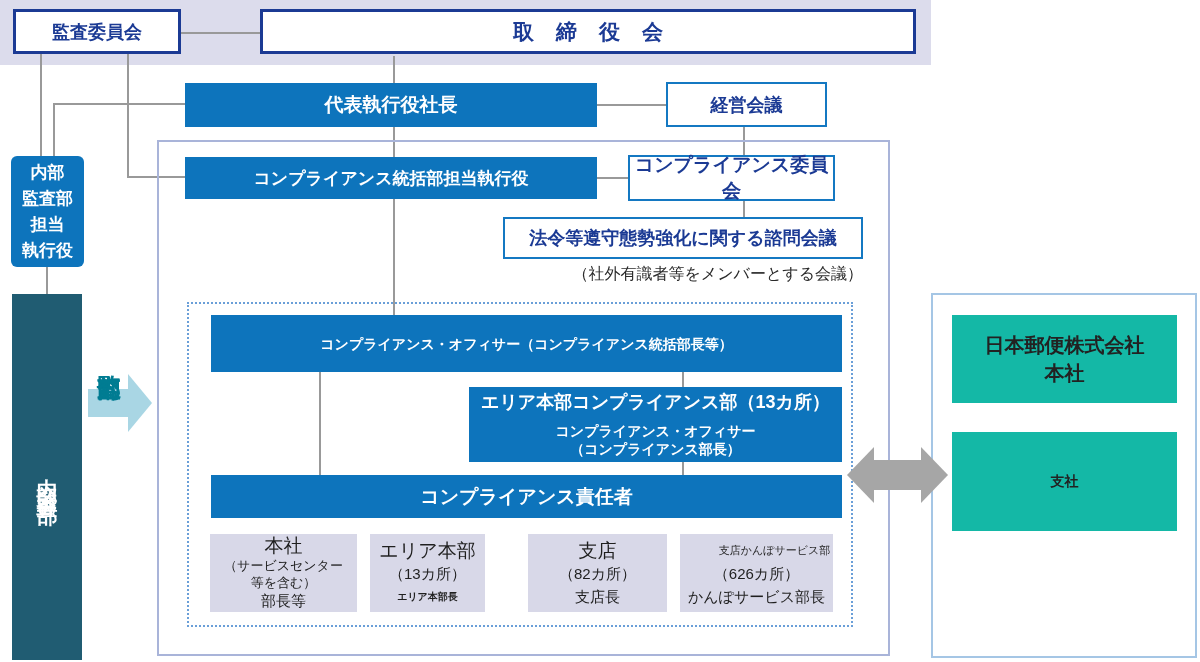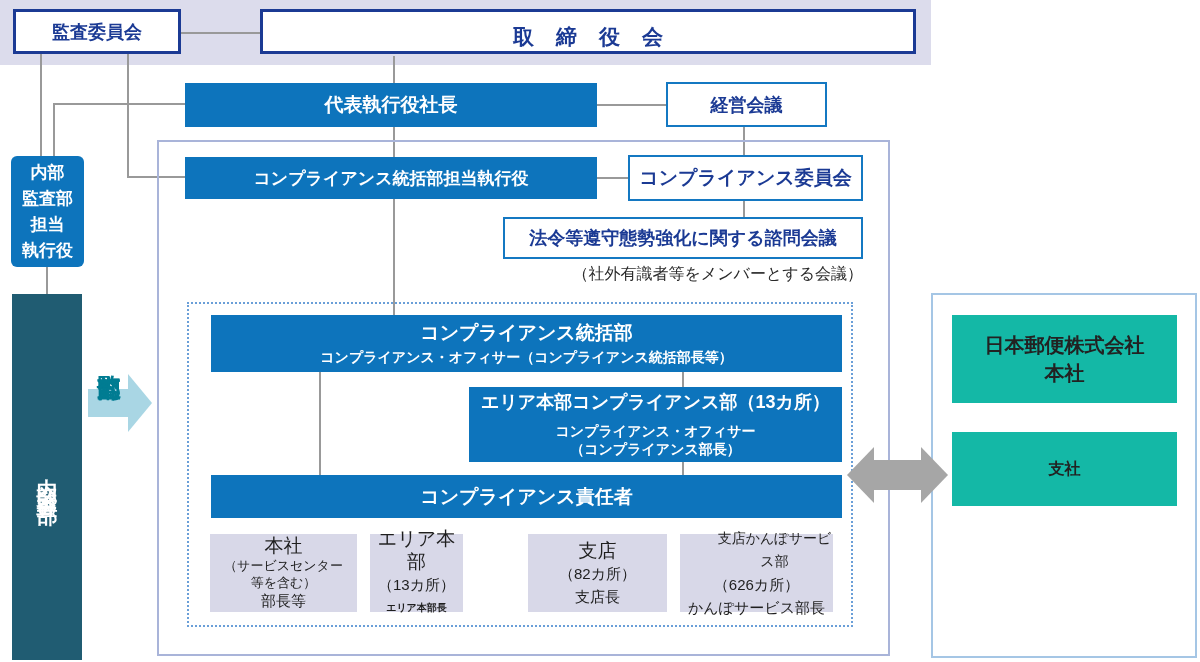--- a/index.html
+++ b/index.html
@@ -47,21 +47,21 @@
   <div class="abs line" style="left:1062px;top:402px;width:2px;height:30px;"></div>
   <div class="abs line" style="left:1062px;top:518px;width:2px;height:30px;"></div>
 
   <div class="abs" style="left:157px;top:140px;width:733px;height:516px;border:2px solid #a9b4d9;background:transparent;"></div>
 
   <div class="abs" style="left:187px;top:302px;width:666px;height:325px;border:2px dotted #6a9fd8;background:transparent;"></div>
 
   <div class="abs box navybox" style="left:13px;top:9px;width:168px;height:45px;font-size:18px;">
     <span class="bold">監査委員会</span>
   </div>
-  <div class="abs box navybox" style="left:260px;top:9px;width:656px;height:45px;font-size:21px;letter-spacing:22px;text-indent:22px;align-items:flex-end;">
+  <div class="abs box navybox" style="left:260px;top:9px;width:656px;height:45px;font-size:21px;letter-spacing:22px;text-indent:22px;">
     <span class="bold">取締役会</span>
   </div>
 
   <div class="abs box blue" style="left:185px;top:83px;width:412px;height:44px;font-size:19px;">
     <span class="bold">代表執行役社長</span>
   </div>
   <div class="abs box bluebox" style="left:666px;top:82px;width:161px;height:45px;font-size:18px;">
     <span class="bold">経営会議</span>
   </div>
 
@@ -76,74 +76,73 @@
     <span class="vtext bold" style="font-size:21px;letter-spacing:6px;">内部監査部</span>
   </div>
 
   <div class="abs" style="left:88px;top:389px;width:40px;height:28px;background:#a9d6e4;"></div>
   <div class="abs tri" style="left:128px;top:374px;border-top:29px solid transparent;border-bottom:29px solid transparent;border-left:24px solid #a9d6e4;"></div>
   <div class="abs vtext bold" style="left:93px;top:356px;height:116px;font-size:24px;color:#007c92;z-index:5;">内部監査</div>
 
   <div class="abs box blue" style="left:185px;top:157px;width:412px;height:42px;font-size:17px;">
     <span class="bold">コンプライアンス統括部担当執行役</span>
   </div>
-  <div class="abs box bluebox" style="left:628px;top:155px;width:235px;height:46px;font-size:19px;">
+  <div class="abs box bluebox" style="left:628px;top:155px;width:207px;height:46px;font-size:19px;">
     <span class="bold">コンプライアンス委員会</span>
   </div>
   <div class="abs" style="left:493px;top:264px;width:370px;font-size:16px;color:#2a2a2a;text-align:right;">（社外有識者等をメンバーとする会議）</div>
   <div class="abs box bluebox" style="left:503px;top:217px;width:360px;height:42px;font-size:18px;">
     <span class="bold">法令等遵守態勢強化に関する諮問会議</span>
   </div>
 
   <div class="abs box col blue" style="left:211px;top:315px;width:631px;height:57px;">
-    <span class="bold" style="font-size:19px;">コンプライアンス統括部</span>
     <span class="bold" style="font-size:14px;margin-top:3px;">コンプライアンス・オフィサー（コンプライアンス統括部長等）</span>
   </div>
 
   <div class="abs box col blue" style="left:469px;top:387px;width:373px;height:75px;">
     <span class="bold" style="font-size:18px;">エリア本部コンプライアンス部（13カ所）</span>
     <span class="bold" style="font-size:14px;margin-top:9px;">コンプライアンス・オフィサー</span>
     <span class="bold" style="font-size:14px;">（コンプライアンス部長）</span>
   </div>
 
   <div class="abs box blue" style="left:211px;top:475px;width:631px;height:43px;font-size:19px;">
     <span class="bold">コンプライアンス責任者</span>
   </div>
 
   <div class="abs box col grayunit" style="left:210px;top:534px;width:147px;height:78px;line-height:17px;">
     <span style="font-size:19px;line-height:22px;">本社</span>
     <span style="font-size:13px;">（サービスセンター</span>
     <span style="font-size:13px;">等を含む）</span>
     <span style="font-size:15px;line-height:20px;">部長等</span>
   </div>
-  <div class="abs box col grayunit" style="left:370px;top:534px;width:93px;height:78px;line-height:23px;">
+  <div class="abs box col grayunit" style="left:370px;top:534px;width:115px;height:78px;line-height:23px;">
     <span style="font-size:19px;">エリア本部</span>
     <span style="font-size:15px;">（13カ所）</span>
     <span style="font-size:10px;font-weight:bold;">エリア本部長</span>
   </div>
   <div class="abs box col grayunit" style="left:528px;top:534px;width:139px;height:78px;line-height:23px;">
     <span style="font-size:19px;">支店</span>
     <span style="font-size:15px;">（82カ所）</span>
     <span style="font-size:15px;">支店長</span>
   </div>
   <div class="abs box col grayunit" style="left:680px;top:534px;width:153px;height:78px;line-height:23px;">
-    <span style="font-size:14px;padding-left:36px;">支店かんぽサービス部</span>
+    <span style="font-size:11px;padding-left:36px;">支店かんぽサービス部</span>
     <span style="font-size:15px;">（626カ所）</span>
     <span style="font-size:15px;">かんぽサービス部長</span>
   </div>
 
   <div class="abs" style="left:847px;top:447px;width:101px;height:56px;z-index:6;">
     <div class="abs tri" style="left:0;top:0;border-top:28px solid transparent;border-bottom:28px solid transparent;border-right:27px solid #a6a6a6;"></div>
     <div class="abs" style="left:26px;top:13px;width:49px;height:30px;background:#a6a6a6;"></div>
     <div class="abs tri" style="left:74px;top:0;border-top:28px solid transparent;border-bottom:28px solid transparent;border-left:27px solid #a6a6a6;"></div>
   </div>
 
   <div class="abs" style="left:931px;top:293px;width:266px;height:365px;border:2px solid #a5c6e5;background:#ffffff;"></div>
 
   <div class="abs box col yellow" style="left:952px;top:315px;width:225px;height:88px;line-height:28px;">
     <span style="font-size:20px;">日本郵便株式会社</span>
     <span style="font-size:20px;">本社</span>
   </div>
-  <div class="abs box yellow" style="left:952px;top:432px;width:225px;height:74px;font-size:16px;">
+  <div class="abs box yellow" style="left:952px;top:432px;width:225px;height:99px;font-size:14px;">
     <span>支社</span>
   </div>
 
 </div>
 
 </body></html>

